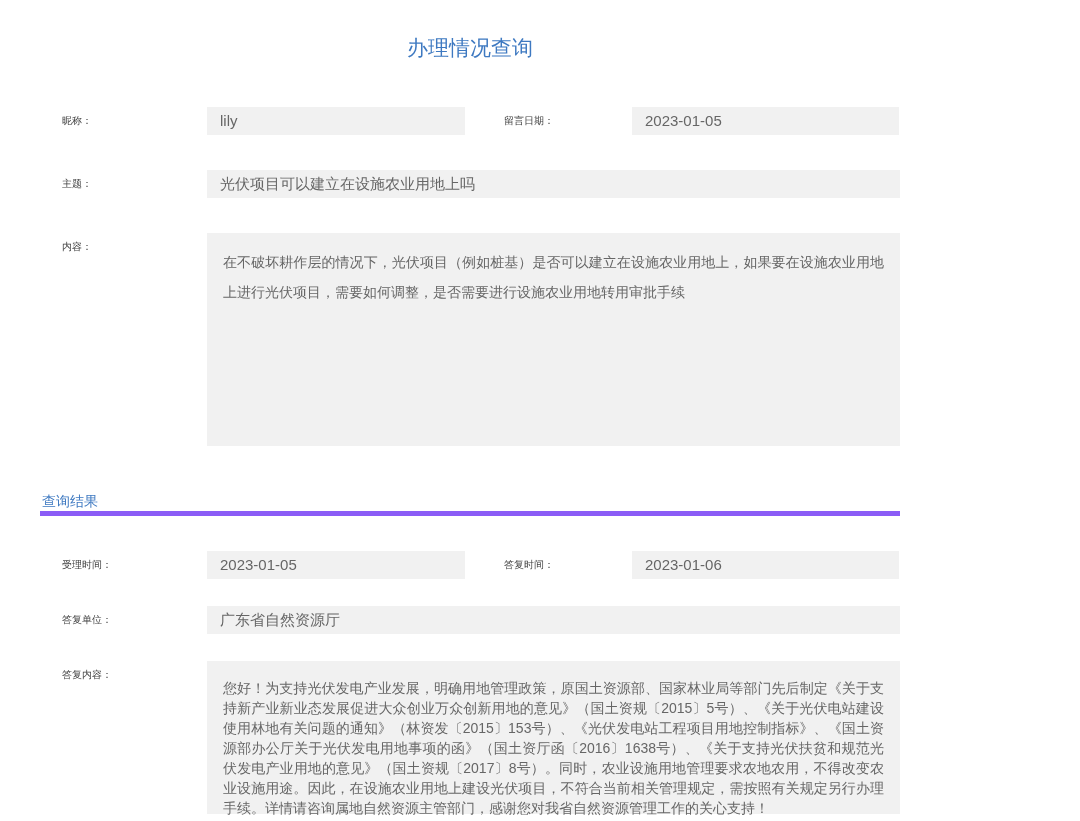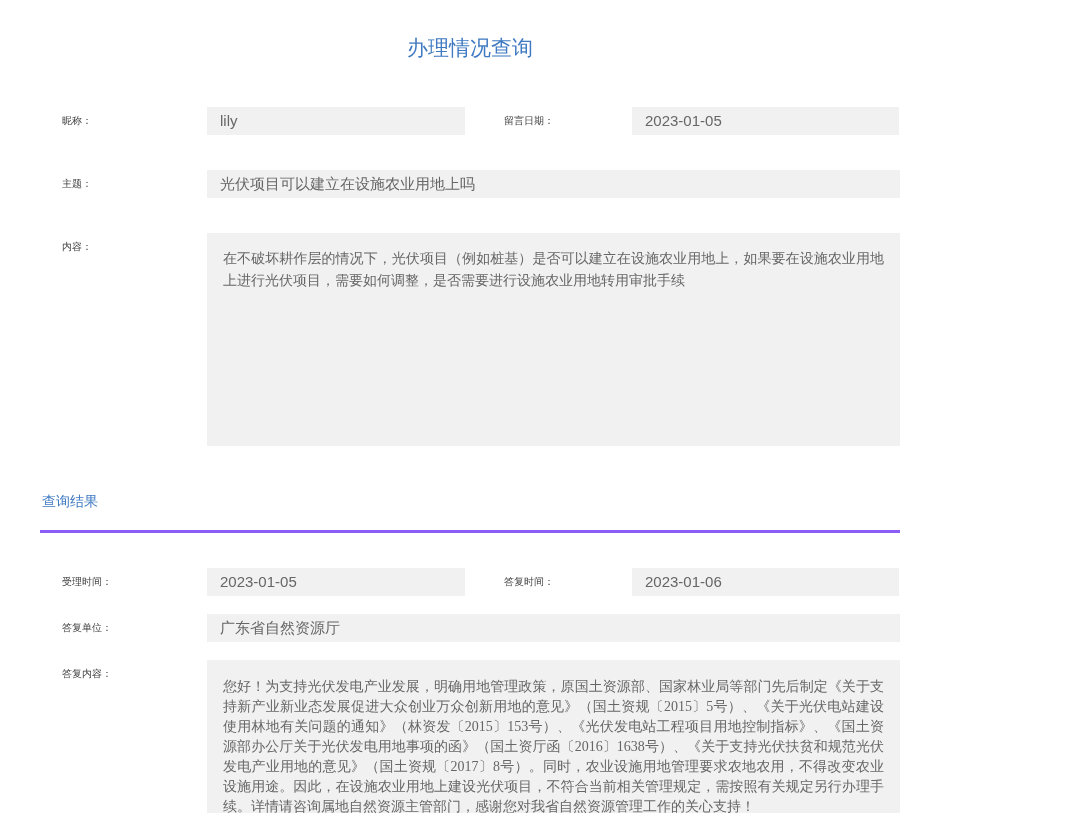--- a/index.html
+++ b/index.html
@@ -24,21 +24,21 @@
   .container {
     width: 860px;
     margin-left: 40px;
   }
   .form-row {
     display: flex;
     align-items: flex-start;
   }
   .row-1 { margin-top: 47px; }
   .row-gap { margin-top: 35px; }
-  .row-gap-sm { margin-top: 18px; font-family: Liberation Serif, serif; }
+  .row-gap-sm { margin-top: 27px; }
   .field-label {
     width: 167px;
     padding-left: 22px;
     box-sizing: border-box;
     flex: 0 0 167px;
     font-size: 10px;
     color: #404040;
     line-height: 28px;
     white-space: nowrap;
   }
@@ -59,37 +59,37 @@
     white-space: nowrap;
   }
   .box-half-1 { width: 258px; flex: 0 0 258px; }
   .box-half-2 { width: 267px; flex: 0 0 267px; }
   .box-full { flex: 1 1 auto; }
   .box-textarea {
     flex: 1 1 auto;
     height: 213px;
     padding: 14px 16px;
     font-size: 14px;
-    line-height: 22px;
+    line-height: 30px;
     color: #666666;
     text-align: justify;
   }
   .box-reply {
     flex: 1 1 auto;
     height: 153px;
     padding: 17px 16px;
     font-size: 14px;
     line-height: 20px;
     color: #666666;
     text-align: justify;
   }
   .section-head {
     margin-top: 46px;
-    padding: 0 0 19px 2px;
-    border-bottom: 3px solid #8b5cf6;
+    padding: 0 0 0 2px;
+    border-bottom: 5px solid #8b5cf6;
   }
   .section-head-text {
     font-size: 14px;
     color: #3e79c1;
   }
 </style>
 </head>
 <body>
 
 <h1 class="page-title">办理情况查询</h1>

